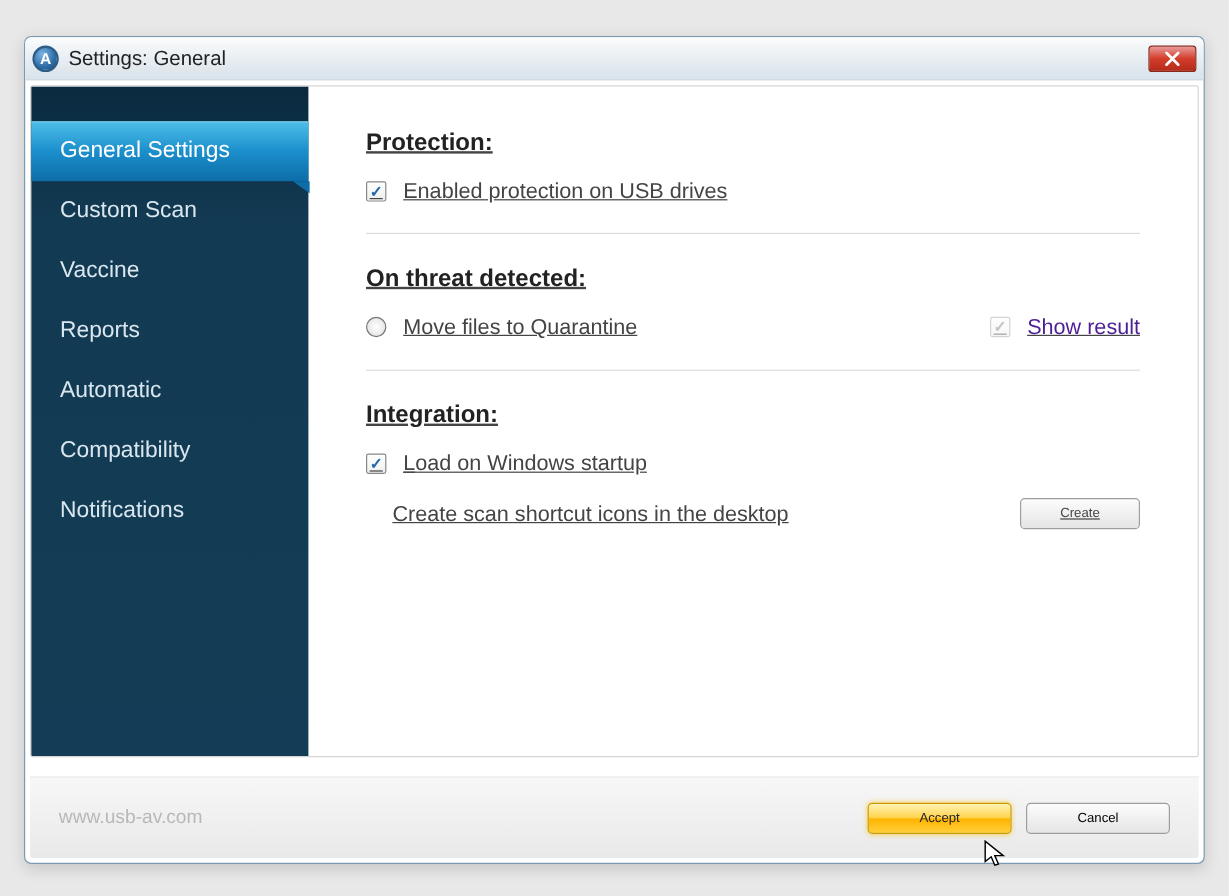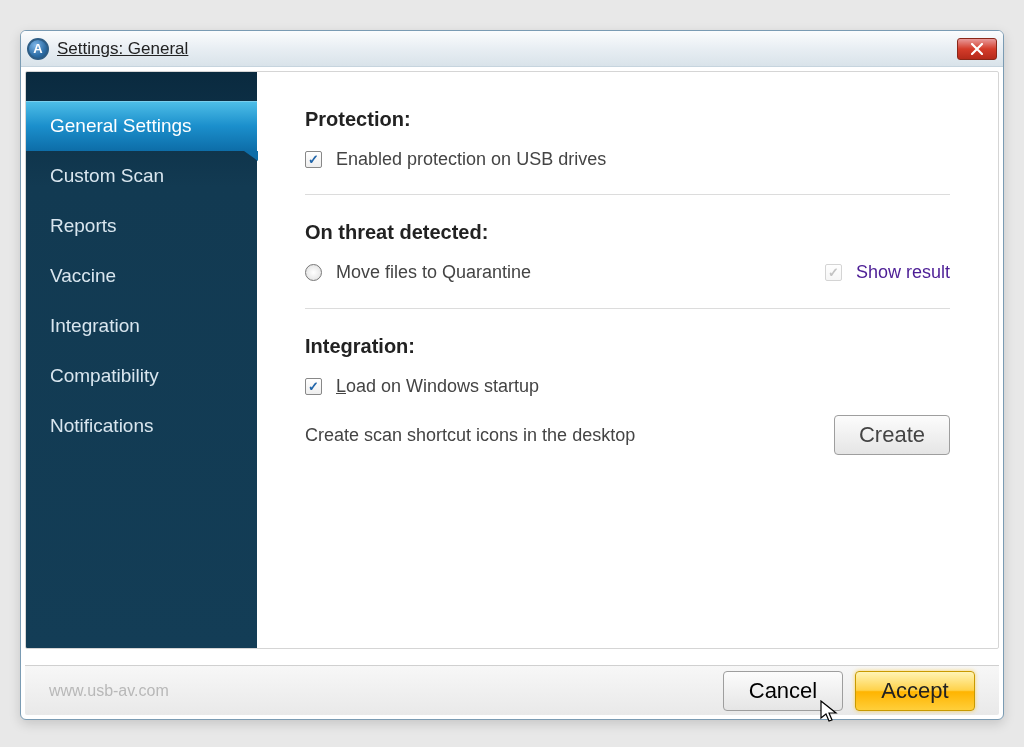--- a/index.html
+++ b/index.html
@@ -42,21 +42,20 @@
   align-items: center;
   justify-content: center;
   color: #fff;
   font-weight: bold;
   font-size: 13px;
 }
 .titlebar-text {
   font-size: 17px;
   color: #222;
   flex: 1;
-  text-decoration: underline;
 }
 .close-btn {
   width: 40px;
   height: 22px;
   background: linear-gradient(to bottom, #e89a9a 0%, #d43c2a 50%, #b52a1a 100%);
   border: 1px solid #8a2718;
   border-radius: 3px;
   display: flex;
   align-items: center;
   justify-content: center;
@@ -96,20 +95,21 @@
   bottom: -10px;
   width: 0;
   height: 0;
   border-top: 10px solid #0d6da8;
   border-left: 14px solid transparent;
 }
 .content {
   flex: 1;
   padding: 36px 48px 20px 48px;
   color: #444;
+  text-decoration: underline;
 }
 .section-title {
   font-size: 20px;
   font-weight: bold;
   color: #222;
   margin-bottom: 18px;
 }
 .row {
   display: flex;
   align-items: center;
@@ -155,33 +155,33 @@
 }
 .radio.selected::after {
   content: "";
   width: 8px;
   height: 8px;
   border-radius: 50%;
   background: radial-gradient(#4a8ec2,#1a5a8a);
 }
 .disabled-text { color: #4c1d95; }
 .row-split { display:flex; align-items:flex-start; justify-content:space-between; margin-bottom:25px; font-size:18px;}
-.create-row { display:flex; align-items:center; justify-content:space-between; margin-top:18px; font-size:18px; }
+.create-row { display:flex; align-items:center; justify-content:space-between; margin-top:18px; font-size:18px;margin-left:22px; }
 .btn {
-  font-size: 22px;
+  font-size: 11px;
   padding: 6px 24px;
   border: 1px solid #9e9e9e;
   border-radius: 4px;
   background: linear-gradient(to bottom, #fcfcfc 0%, #e5e5e5 100%);
   cursor: pointer;
   min-width: 100px;
   text-align: center;
 }
 .footer {
-  height: 50px;
+  height: 68px;
   background: linear-gradient(to bottom, #f7f7f7 0%, #e9e9e9 100%);
   border-top: 1px solid #d0d0d0;
   display: flex;
   align-items: center;
   padding: 11px 24px;
   margin: 12px 4px 4px 4px;
   border-radius: 0 0 2px 2px;
 }
 .footer-url { color: #b8b8b8; font-size: 16px; flex: 1; }
 .footer .btn { min-width: 120px; margin-left: 12px; }
@@ -210,23 +210,23 @@
       <svg viewBox="0 0 12 12">
           <path d="M1 1 L11 11 M11 1 L1 11" stroke="#fff" stroke-width="2.2" stroke-linecap="round"></path>
         </svg>
     </div>
   </div>
 
   <div class="body">
     <div class="sidebar">
       <div class="sidebar-item active"><span>General Settings</span></div>
       <div class="sidebar-item"><span>Custom Scan</span></div>
+      <div class="sidebar-item"><span>Vaccine</span></div>
       <div class="sidebar-item"><span>Reports</span></div>
-      <div class="sidebar-item"><span>Vaccine</span></div>
-      <div class="sidebar-item"><span>Integration</span></div>
+      <div class="sidebar-item"><span>Automatic</span></div>
       <div class="sidebar-item"><span>Compatibility</span></div>
       <div class="sidebar-item"><span>Notifications</span></div>
     </div>
 
     <div class="content">
       <div class="section-title">Protection:</div>
       <div class="row">
         <span class="checkbox checked"></span>
         <span>Enabled protection on USB drives</span>
       </div>
@@ -254,20 +254,20 @@
       </div>
       <div class="create-row">
         <span>Create scan shortcut icons in the desktop</span>
         <div class="btn"><span>Create</span></div>
       </div>
     </div>
   </div>
 
   <div class="footer">
     <div class="footer-url">www.usb-av.com</div>
+    <div class="btn btn-accept"><span>Accept</span></div>
     <div class="btn"><span>Cancel</span></div>
-    <div class="btn btn-accept"><span>Accept</span></div>
   </div>
 </div>
 
 <svg class="cursor" style="left:820px; top:700px;" viewBox="0 0 20 26">
   <path d="M1 1 L1 18 L6 14 L9 21 L12 20 L9 13 L16 13 Z" fill="#fff" stroke="#000" stroke-width="1.2"></path>
 </svg>
 
 </body></html>

